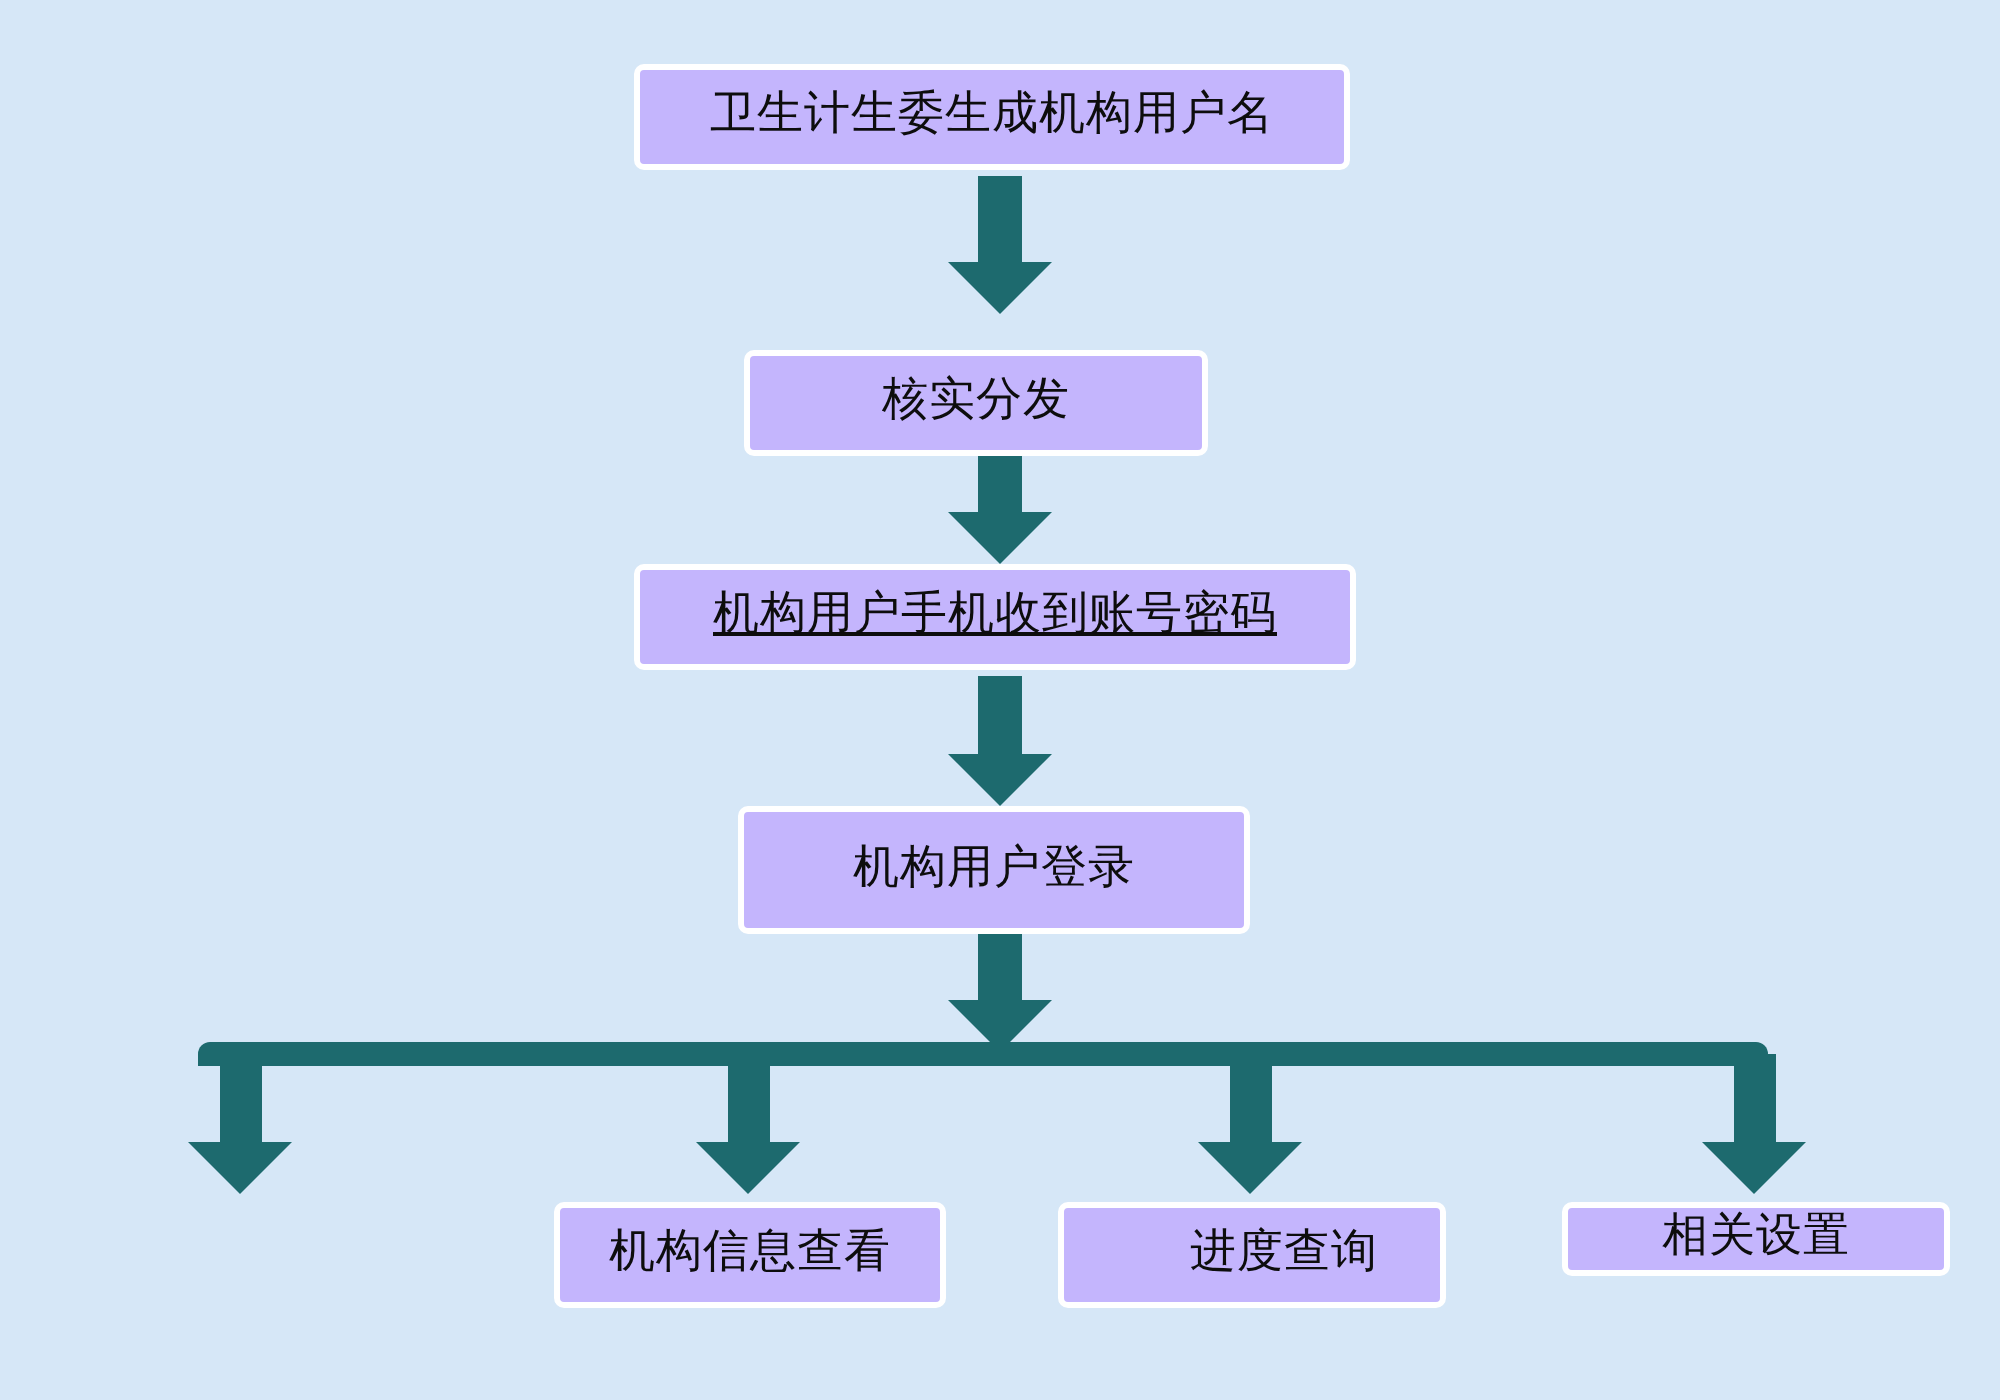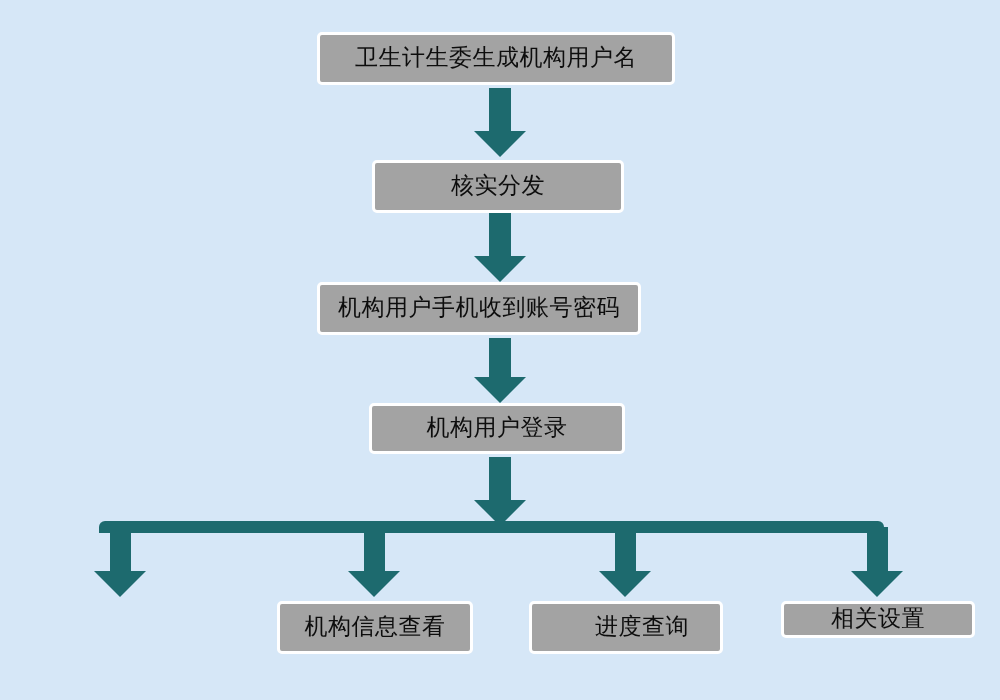--- a/index.html
+++ b/index.html
@@ -22,42 +22,42 @@
   #connector-layer {
     position: absolute;
     left: 0;
     top: 0;
     width: 1000px;
     height: 700px;
   }
   .node {
     position: absolute;
     box-sizing: border-box;
-    background: #a3a3a3;
+    background: #c4b5fd;
     border: 3px solid #ffffff;
     border-radius: 5px;
     display: flex;
     align-items: center;
     justify-content: center;
     color: #0d0d0d;
     font-size: 23px;
     line-height: 1;
     letter-spacing: 0.5px;
     white-space: nowrap;
     z-index: 2;
   }
   .node-label {
     display: block;
     padding-bottom: 2px;
   }
   
   #node-generate  { left: 317px; top: 32px;  width: 358px; height: 53px; }
-  #node-verify    { left: 372px; top: 160px; width: 252px; height: 53px; }
-  #node-receive   { left: 317px; top: 282px; width: 324px; height: 53px; }
-  #node-login     { left: 369px; top: 403px; width: 256px; height: 51px; }
+  #node-verify    { left: 372px; top: 175px; width: 232px; height: 53px; }
+  #node-receive   { left: 317px; top: 282px; width: 361px; height: 53px; text-decoration: underline; }
+  #node-login     { left: 369px; top: 403px; width: 256px; height: 64px; }
   
   #node-business  { left: 23px;  top: 601px; width: 196px; height: 53px; }
   #node-orginfo   { left: 277px; top: 601px; width: 196px; height: 53px; text-align: center; }
   #node-progress  { left: 529px; top: 601px; width: 194px; height: 53px; padding-left: 32px; }
   #node-settings  { left: 781px; top: 601px; width: 194px; height: 37px; }
 </style>
 </head>
 <body>
 
 <div id="flow-canvas">

